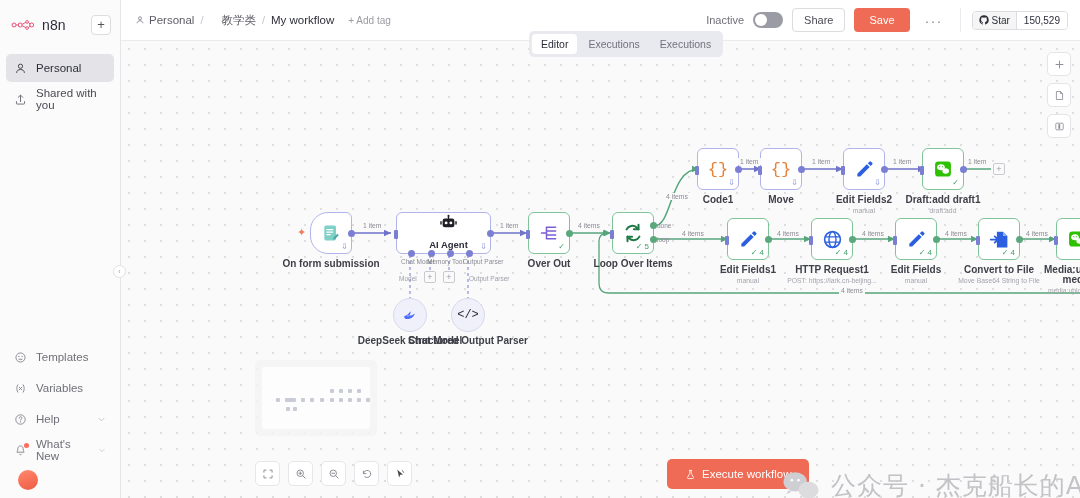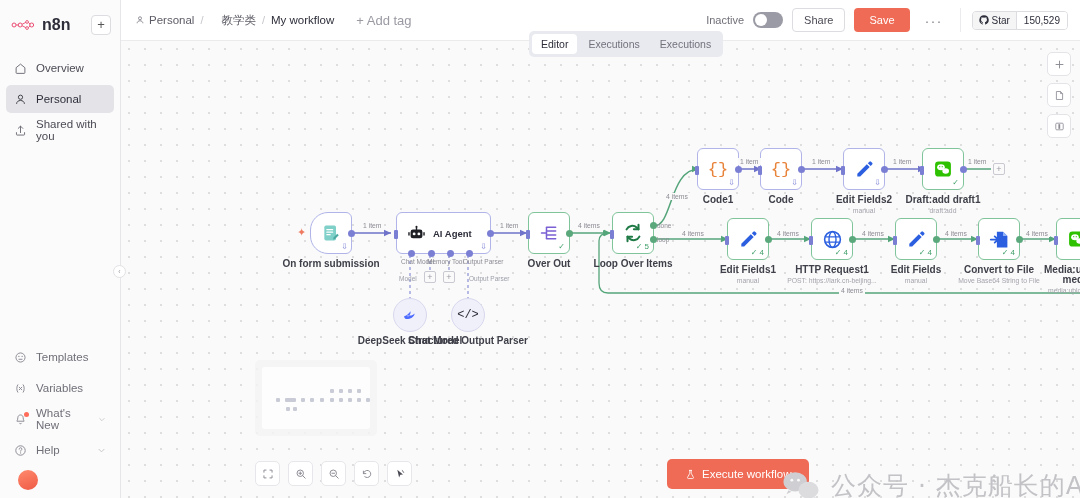--- a/index.html
+++ b/index.html
@@ -13,21 +13,21 @@
   
   .sidebar {
     width: 121px; height: 498px; background: #fbfbfb;
     border-right: 1px solid #e6e6e8;
     display: flex; flex-direction: column; position: relative; z-index: 30;
   }
   .sb-top { display: flex; align-items: center; justify-content: space-between;
             padding: 10px 9px 0 11px; height: 40px; }
   .logo-wrap { display: flex; align-items: center; gap: 5px; }
   .logo-mark { width: 26px; height: 12px; }
-  .logo-text { font-size: 16px; font-weight: 700; color: #2d2e3a; letter-spacing: .1px; }
+  .logo-text { font-size: 14px; font-weight: 400; color: #2d2e3a; letter-spacing: .1px; }
   .plus-btn {
     width: 20px; height: 20px; border: 1px solid #dcdce1; border-radius: 4px;
     background: #fff; color: #555; font-size: 13px; line-height: 18px;
     text-align: center; cursor: pointer;
   }
   .sb-nav { margin-top: 14px; padding: 0 6px; }
   .sb-item {
     display: flex; align-items: center; gap: 9px; height: 28px;
     padding: 0 8px; border-radius: 5px; cursor: pointer;
     font-size: 11.5px; color: #4b4b55; margin-bottom: 3px;
@@ -59,21 +59,21 @@
   .topbar {
     position: absolute; top: 0; left: 0; width: 959px; height: 41px;
     background: #fff; border-bottom: 1px solid #ebebed;
     display: flex; align-items: center; z-index: 20;
   }
   .breadcrumb { display: flex; align-items: center; gap: 6px; padding-left: 14px; font-size: 11.5px; }
   .bc-person { display: flex; align-items: center; gap: 4px; color: #5c5c66; }
   .bc-sep { color: #c6c6cc; font-size: 11px; }
   .bc-link { color: #5c5c66; cursor: pointer; padding-left: 12px; }
   .bc-current { color: #2d2e3a; font-weight: 500; }
-  .add-tag { color: #9a9aa3; font-size: 13px; margin-left: 16px; cursor: pointer; }
+  .add-tag { color: #9a9aa3; font-size: 10px; margin-left: 8px; cursor: pointer; }
 
   .top-right { margin-left: auto; display: flex; align-items: center; gap: 9px; padding-right: 0; }
   .inactive-label { font-size: 11px; color: #6f6f78; }
   .toggle {
     width: 30px; height: 16px; border-radius: 9px; background: #9b9ba5;
     position: relative; cursor: pointer;
   }
   .toggle .knob { position: absolute; top: 2px; left: 2px; width: 12px; height: 12px;
                   border-radius: 50%; background: #fff; }
   .btn-share {
@@ -143,21 +143,21 @@
                white-space: nowrap; }
   .port { position: absolute; width: 7px; height: 7px; border-radius: 50%; background: #7b7fd4; }
   .port.green { background: #5aa87c; }
   .port.sq { border-radius: 1px; width: 4px; height: 9px; }
   .port-label { position: absolute; font-size: 6.5px; color: #8b8b94; white-space: nowrap; }
 
   
   .agent-box {
     width: 95px; height: 42px; background: #fff; border: 1.3px solid #b0b4e8;
     border-radius: 6px; display: flex; align-items: center; gap: 7px;
-    padding-left: 10px; position: relative; cursor: pointer;
+    padding-left: 10px; position: relative; cursor: pointer; flex-direction: column;
   }
   .agent-title { font-size: 9.5px; font-weight: 600; color: #2d2e3a; }
 
   
   .trigger-box {
     width: 42px; height: 42px; background: #fff; border: 1.3px solid #b0b4e8;
     border-radius: 18px 6px 6px 18px; display: flex; align-items: center;
     justify-content: center; position: relative; cursor: pointer;
   }
 
@@ -225,26 +225,20 @@
           <circle cx="21" cy="11" r="1.8" fill="none" stroke="#ea4b71" stroke-width="1.2"></circle>
           <circle cx="27" cy="7" r="2.6" fill="none" stroke="#ea4b71" stroke-width="1.3"></circle>
           <path d="M6.6 7H9.4M14.6 6 19.4 3.6M14.6 8 19.4 10.4M22.8 3.6 25 6M22.8 10.4 25 8" stroke="#ea4b71" stroke-width="1.2" fill="none"></path>
         </svg>
         <span class="logo-text">n8n</span>
       </div>
       <div class="plus-btn">+</div>
     </div>
 
     <div class="sb-nav">
-      <div class="sb-item">
-        <svg class="sb-icon" viewBox="0 0 16 16">
-          <path d="M2.6 7 8 2.6 13.4 7v6.2a.8.8 0 0 1-.8.8H3.4a.8.8 0 0 1-.8-.8V7z" fill="none" stroke="#6f6f78" stroke-width="1.2" stroke-linejoin="round"></path>
-        </svg>
-        <span>Overview</span>
-      </div>
       <div class="sb-item active">
         <svg class="sb-icon" viewBox="0 0 16 16">
           <circle cx="8" cy="5.2" r="2.6" fill="none" stroke="#3f4049" stroke-width="1.2"></circle>
           <path d="M3.2 13.4c0-2.6 2.2-4.2 4.8-4.2s4.8 1.6 4.8 4.2" fill="none" stroke="#3f4049" stroke-width="1.2"></path>
         </svg>
         <span>Personal</span>
       </div>
       <div class="sb-item">
         <svg class="sb-icon" viewBox="0 0 16 16">
           <path d="M8 10.6V2.8M5.2 5.4 8 2.6l2.8 2.8M3 10.6v2.2a.8.8 0 0 0 .8.8h8.4a.8.8 0 0 0 .8-.8v-2.2" fill="none" stroke="#6f6f78" stroke-width="1.2" stroke-linecap="round"></path>
@@ -266,39 +260,39 @@
         <span>Templates</span>
       </div>
       <div class="sb-item">
         <svg class="sb-icon" viewBox="0 0 16 16">
           <path d="M4.6 3.4C3 5 3 11 4.6 12.6M11.4 3.4C13 5 13 11 11.4 12.6" fill="none" stroke="#8b8b94" stroke-width="1.2" stroke-linecap="round"></path>
           <path d="M6.4 6.4 9.6 9.6M9.6 6.4 6.4 9.6" stroke="#8b8b94" stroke-width="1.2" stroke-linecap="round"></path>
         </svg>
         <span>Variables</span>
       </div>
       <div class="sb-item">
+        <svg class="sb-icon" viewBox="0 0 16 16">
+          <circle cx="8" cy="8" r="5.8" fill="none" stroke="#8b8b94" stroke-width="1.2"></circle>
+          <path d="M6.4 6.3c0-1 .8-1.7 1.7-1.7s1.6.7 1.6 1.6c0 1.3-1.6 1.3-1.6 2.6" fill="none" stroke="#8b8b94" stroke-width="1.2" stroke-linecap="round"></path>
+          <circle cx="8.1" cy="11" r=".75" fill="#8b8b94"></circle>
+        </svg>
+        <span>Help</span>
+        <svg class="chev" viewBox="0 0 12 12">
+          <path d="M2.6 4.4 6 7.8l3.4-3.4" fill="none" stroke="#9b9ba3" stroke-width="1.3" stroke-linecap="round"></path>
+        </svg>
+      </div>
+      <div class="sb-item">
         <span class="bell-wrap">
           <svg class="sb-icon" viewBox="0 0 16 16">
             <path d="M8 2.4c-2 0-3.3 1.5-3.3 3.4 0 3-1.1 3.6-1.1 4.3h8.8c0-.7-1.1-1.3-1.1-4.3 0-1.9-1.3-3.4-3.3-3.4z" fill="none" stroke="#8b8b94" stroke-width="1.2" stroke-linejoin="round"></path>
             <path d="M6.6 12.2a1.5 1.5 0 0 0 2.8 0" fill="none" stroke="#8b8b94" stroke-width="1.2"></path>
           </svg>
           <span class="bell-dot"></span>
         </span>
         <span>What's New</span>
-        <svg class="chev" viewBox="0 0 12 12">
-          <path d="M2.6 4.4 6 7.8l3.4-3.4" fill="none" stroke="#9b9ba3" stroke-width="1.3" stroke-linecap="round"></path>
-        </svg>
-      </div>
-      <div class="sb-item">
-        <svg class="sb-icon" viewBox="0 0 16 16">
-          <circle cx="8" cy="8" r="5.8" fill="none" stroke="#8b8b94" stroke-width="1.2"></circle>
-          <path d="M6.4 6.3c0-1 .8-1.7 1.7-1.7s1.6.7 1.6 1.6c0 1.3-1.6 1.3-1.6 2.6" fill="none" stroke="#8b8b94" stroke-width="1.2" stroke-linecap="round"></path>
-          <circle cx="8.1" cy="11" r=".75" fill="#8b8b94"></circle>
-        </svg>
-        <span>Help</span>
         <svg class="chev" viewBox="0 0 12 12">
           <path d="M2.6 4.4 6 7.8l3.4-3.4" fill="none" stroke="#9b9ba3" stroke-width="1.3" stroke-linecap="round"></path>
         </svg>
       </div>
       <div class="sb-avatar"></div>
     </div>
 
     <div class="collapse-handle">‹</div>
   </div>
 
@@ -492,21 +486,21 @@
         <div class="node-label">Code1</div>
       </div>
 
       <div class="node" style="left:639px; top:107px;">
         <div class="node-box">
           <span style="font-size:17px; color:#e8833a; font-family:'Liberation Mono',monospace;">{}</span>
           <span class="pin-badge">⇩</span>
           <span class="port sq" style="left:-3px; top:17px;"></span>
           <span class="port" style="right:-4px; top:17px;"></span>
         </div>
-        <div class="node-label">Code</div>
+        <div class="node-label">Move</div>
       </div>
 
       <div class="node" style="left:722px; top:107px;">
         <div class="node-box">
           <svg width="20" height="20" viewBox="0 0 24 24">
             <path d="M4 17.6 15.4 6.2l3.4 3.4L7.4 21H4z" fill="#2b5fe0"></path>
             <path d="M16.6 5 18.4 3.2a1.4 1.4 0 0 1 2 0l1.4 1.4a1.4 1.4 0 0 1 0 2L20 8.4z" fill="#2b5fe0"></path>
           </svg>
           <span class="pin-badge">⇩</span>
           <span class="port sq" style="left:-3px; top:17px;"></span>

